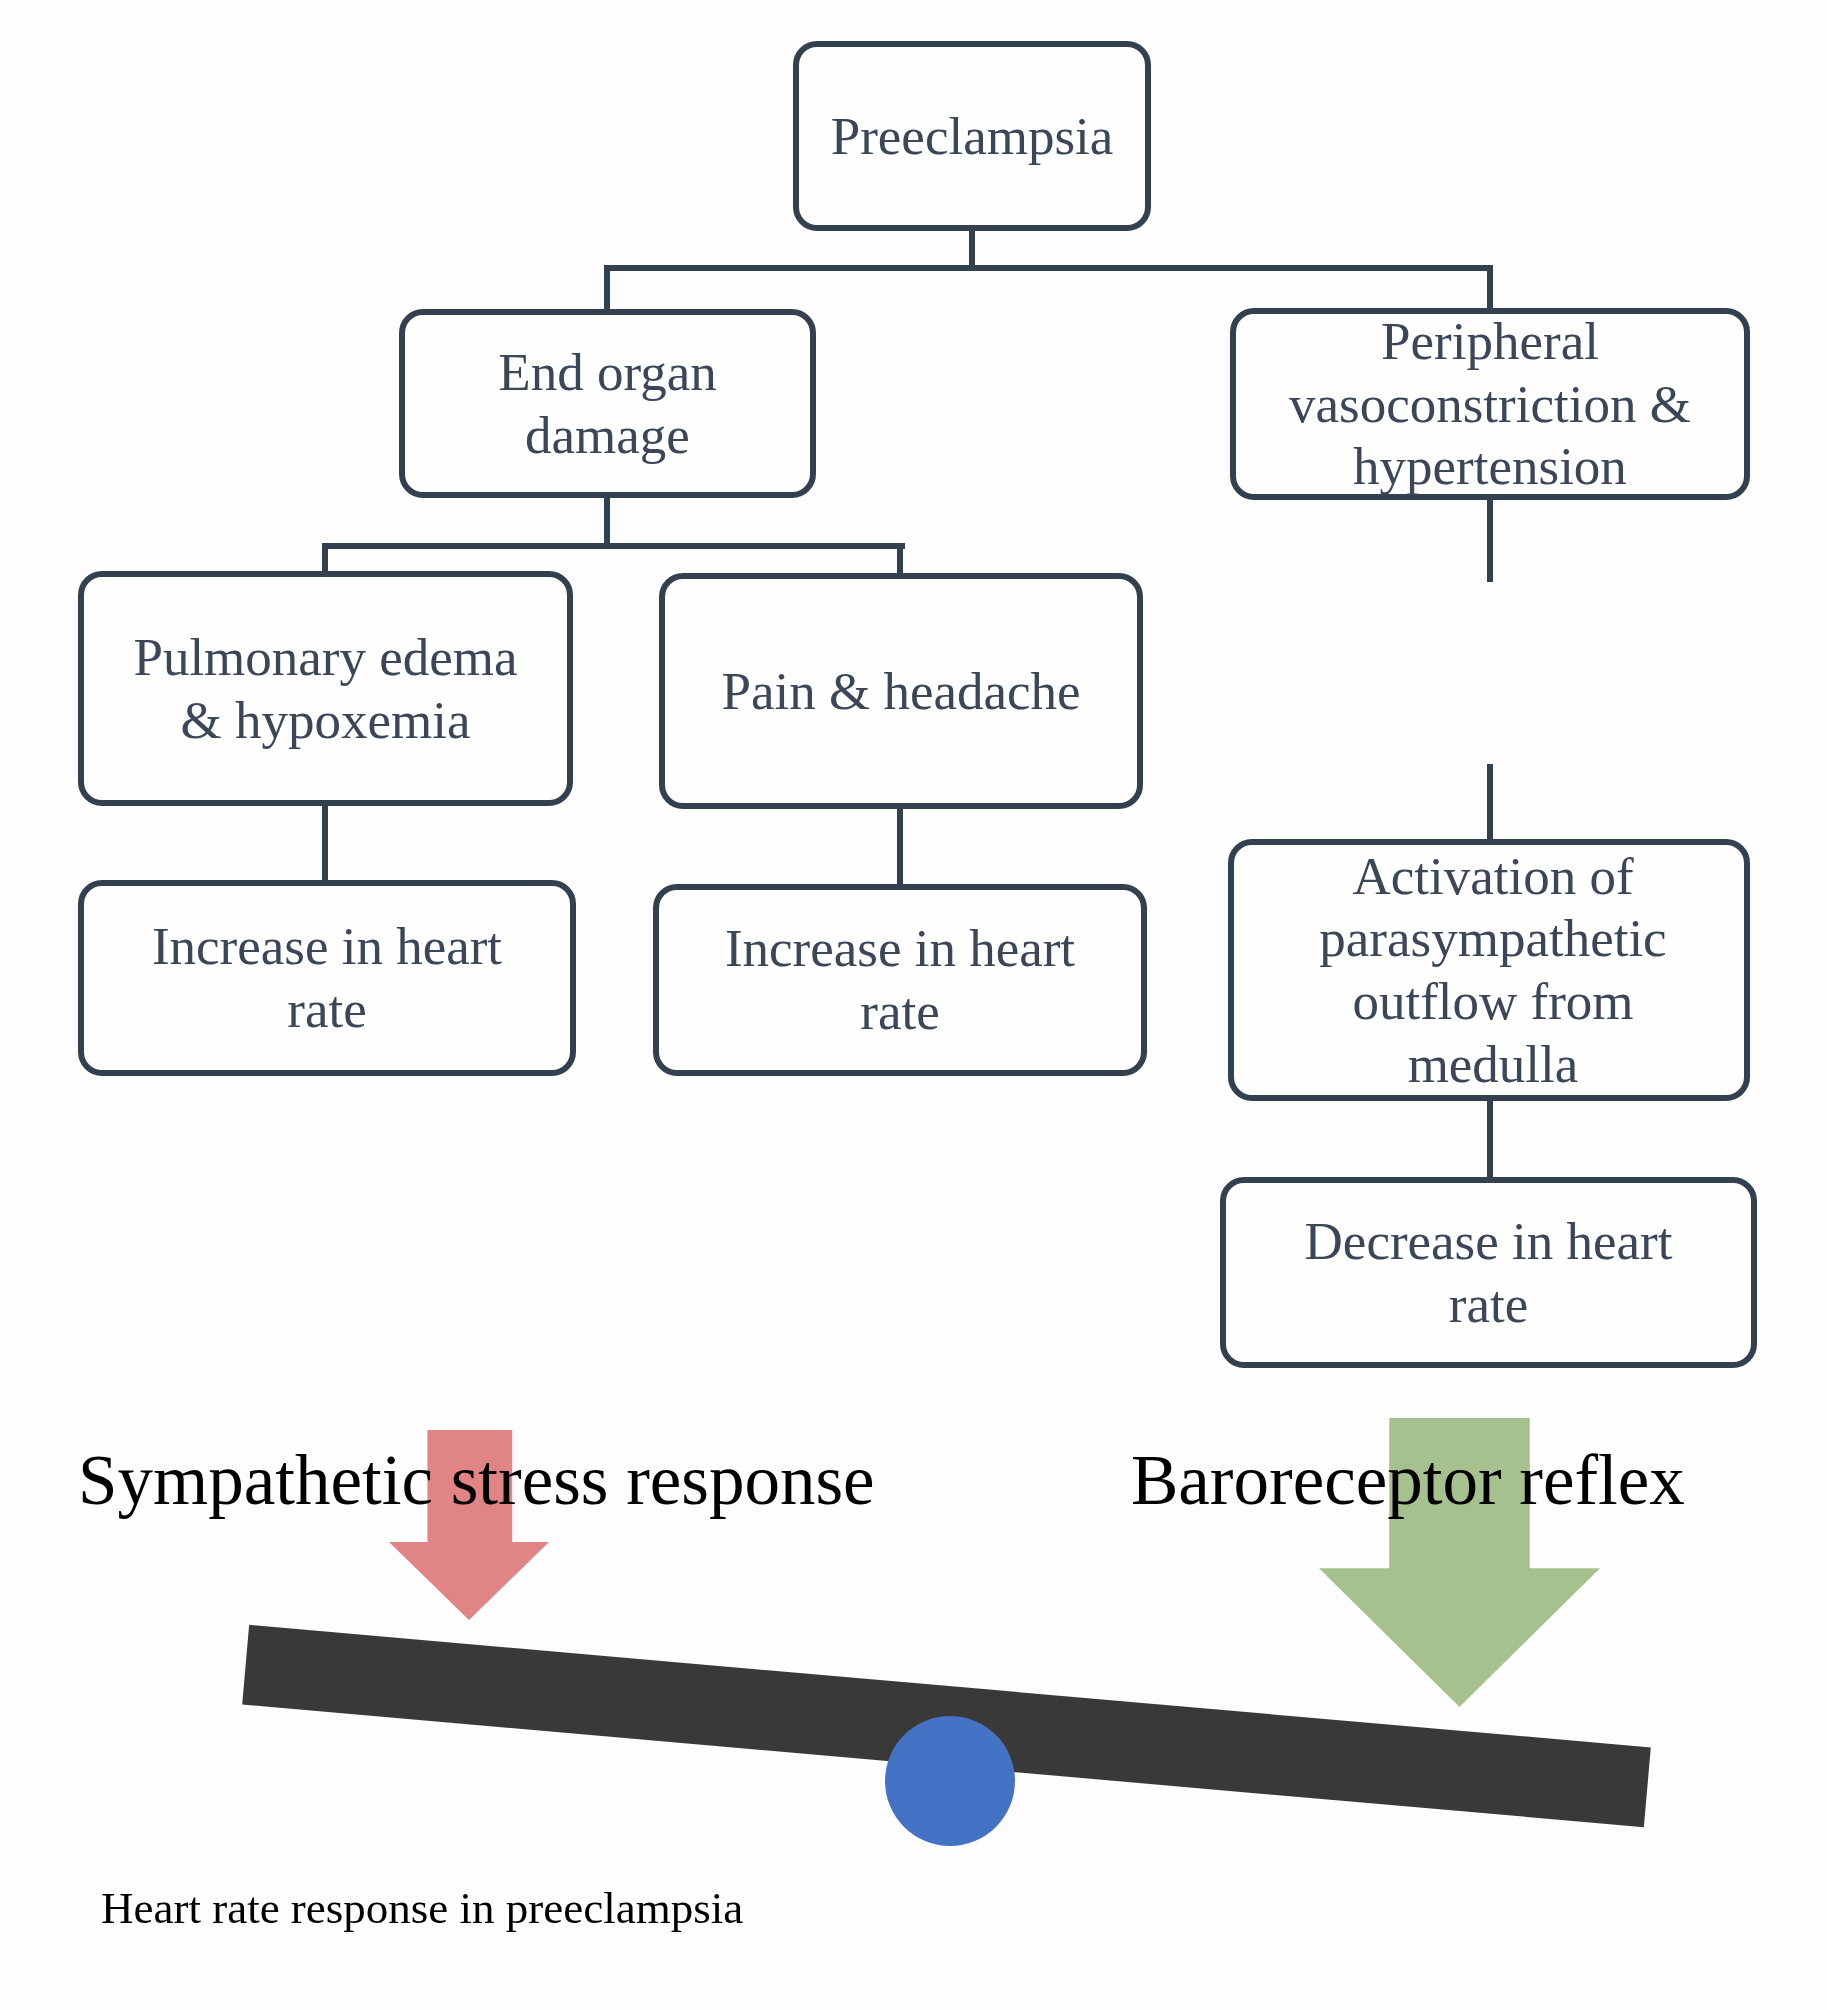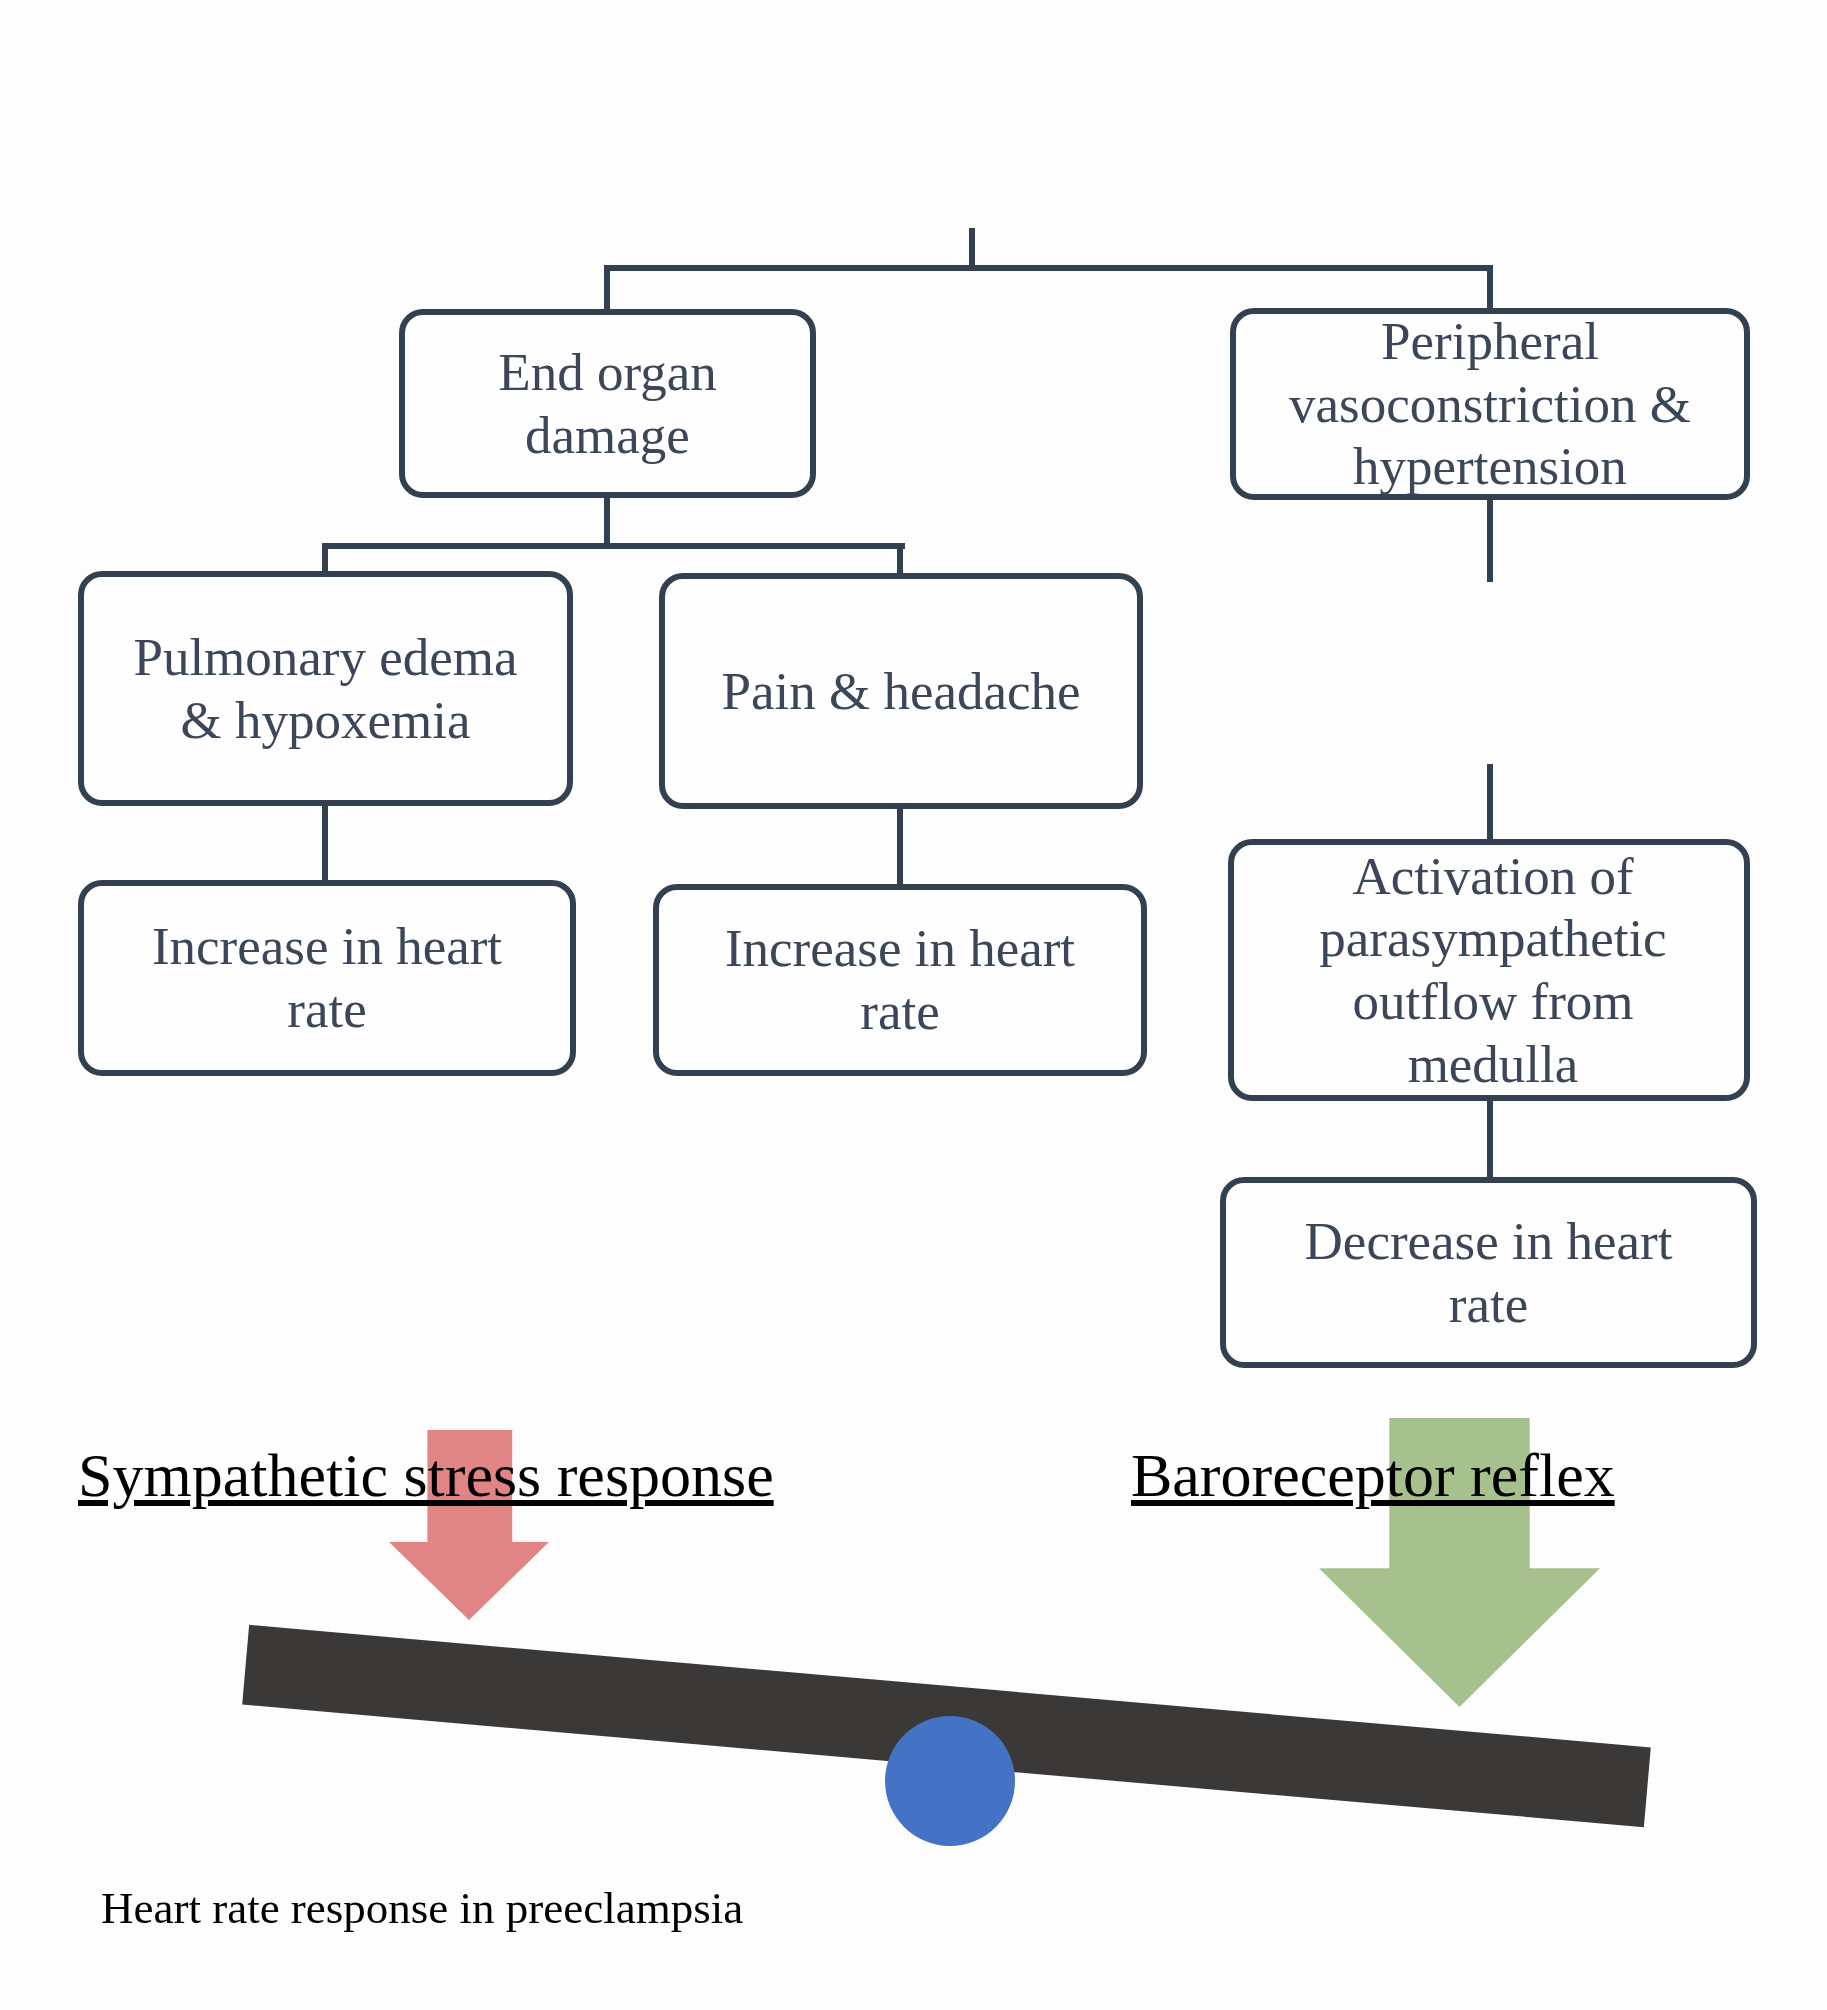--- a/index.html
+++ b/index.html
@@ -34,24 +34,23 @@
   }
   .block-arrow{
     position:absolute;
     z-index:1;
   }
   .arrow-red{background:var(--red-arrow,#e08486);}
   .arrow-green{background:var(--green-arrow,#a6c18e);}
   .big-label{
     position:absolute;
     color:var(--label-text,#000000);
-    font-size:62px;line-height:1.1;
+    font-size:71px;line-height:1.1;
     white-space:nowrap;
     z-index:4;
-    text-decoration:underline;
   }
   .seesaw-bar{
     position:absolute;
     left:243px;top:1686px;width:1407px;height:80px;
     background:var(--seesaw-bar,#3b3838);
     transform:rotate(5deg);
     transform-origin:center center;
     z-index:2;
   }
   .fulcrum{
@@ -86,20 +85,21 @@
   <div class="conn" style="left:322px;top:543px;width:6.4px;height:35px;"></div>
   <div class="conn" style="left:897px;top:543px;width:6.4px;height:37px;"></div>
 
   <div class="conn" style="left:322px;top:802px;width:6.4px;height:82px;"></div>
   <div class="conn" style="left:897px;top:804px;width:6.4px;height:84px;"></div>
 
   <div class="conn" style="left:1487px;top:496px;width:6.4px;height:86px;"></div>
   <div class="conn" style="left:1487px;top:764px;width:6.4px;height:81px;"></div>
   <div class="conn" style="left:1487px;top:1097px;width:6.4px;height:86px;"></div>
 
+  <div class="box" style="left:793px;top:41px;width:358px;height:190px;">Preeclampsia</div>
 
   <div class="box" style="left:399px;top:309px;width:417px;height:189px;">End organ
 damage</div>
 
   <div class="box" style="left:1230px;top:308px;width:520px;height:192px;">Peripheral
 vasoconstriction &amp;
 hypertension</div>
 
   <div class="box" style="left:659px;top:573px;width:484px;height:236px;">Pain &amp; headache</div>
 

